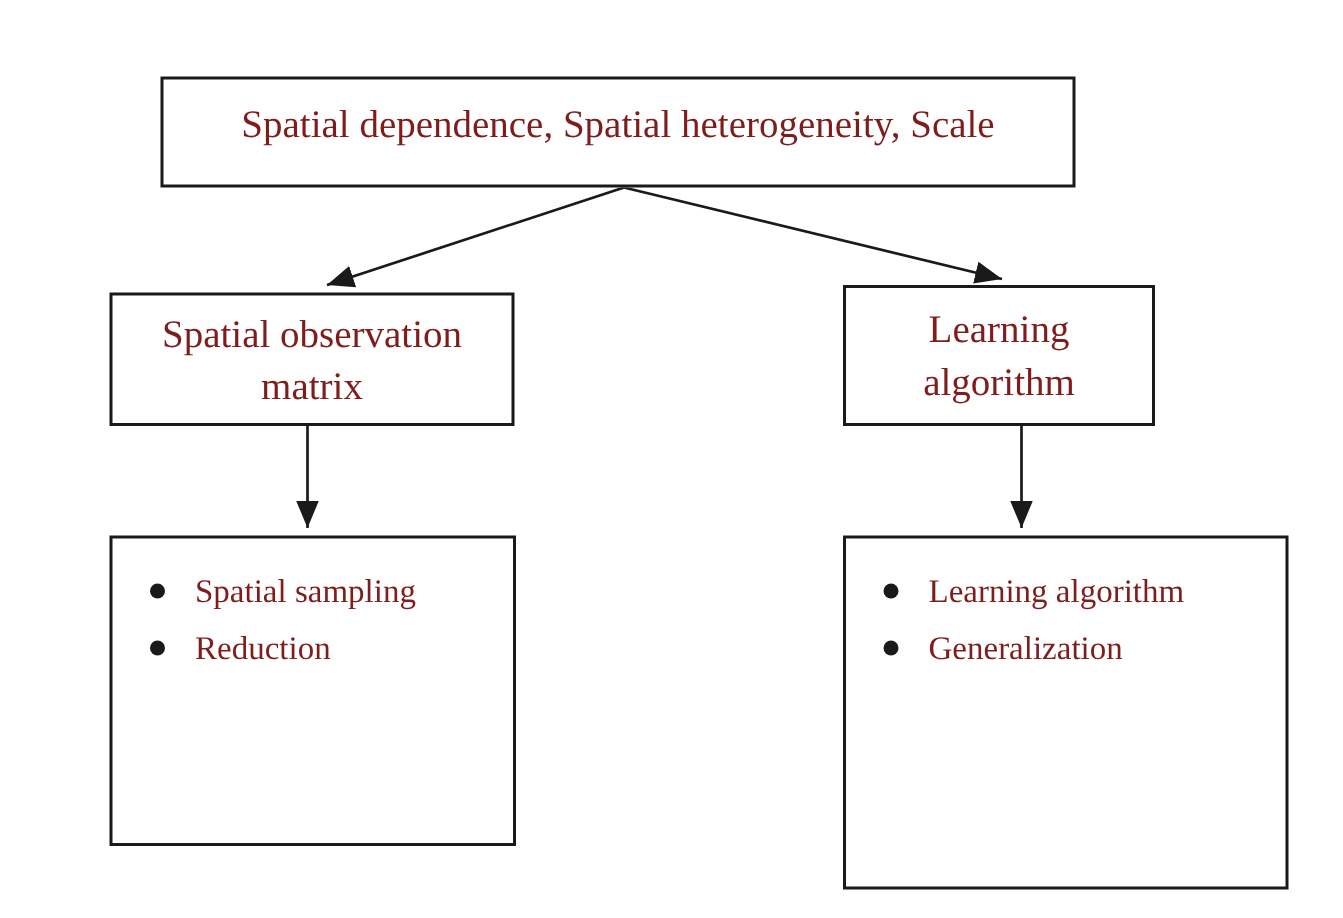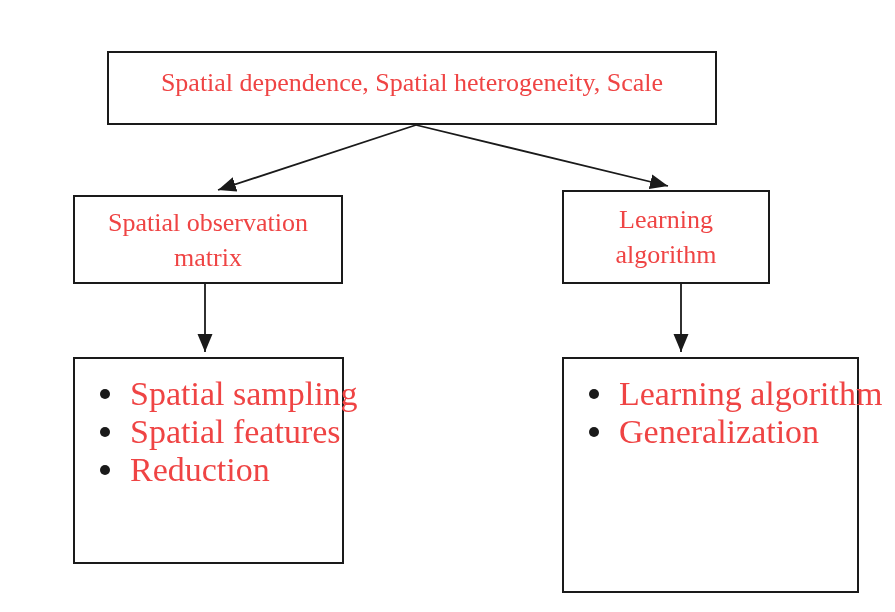--- a/index.html
+++ b/index.html
@@ -5,21 +5,21 @@
   html, body {
     margin: 0;
     padding: 0;
     background: #ffffff;
   }
   .canvas {
     position: relative;
     width: 895px;
     height: 612px;
     background: #ffffff;
-    color: #ef4444;
+    color: #7f1d1d;
     font-family: "Liberation Serif", serif;
     overflow: hidden;
   }
   .arrow-layer {
     position: absolute;
     left: 0;
     top: 0;
     width: 895px;
     height: 612px;
   }
@@ -67,21 +67,21 @@
   .right-list-box {
     left: 562px;
     top: 357px;
     width: 297px;
     height: 236px;
   }
   .bullet-list {
     list-style: none;
     margin: 0;
     padding: 16px 4px 0 0;
-    font-size: 34px;
+    font-size: 22px;
   }
   .bullet-list li {
     position: relative;
     padding-left: 55px;
     line-height: 38px;
     white-space: nowrap;
   }
   .bullet-list li::before {
     content: "";
     position: absolute;
@@ -118,21 +118,20 @@
     <span>Spatial observation matrix</span>
   </div>
 
   <div class="box centered-box right-mid-box">
     <span>Learning algorithm</span>
   </div>
 
   <div class="box left-list-box">
     <ul class="bullet-list">
       <li>Spatial sampling</li>
-      <li>Spatial features</li>
       <li>Reduction</li>
     </ul>
   </div>
 
   <div class="box right-list-box">
     <ul class="bullet-list">
       <li>Learning algorithm</li>
       <li>Generalization</li>
     </ul>
   </div>

